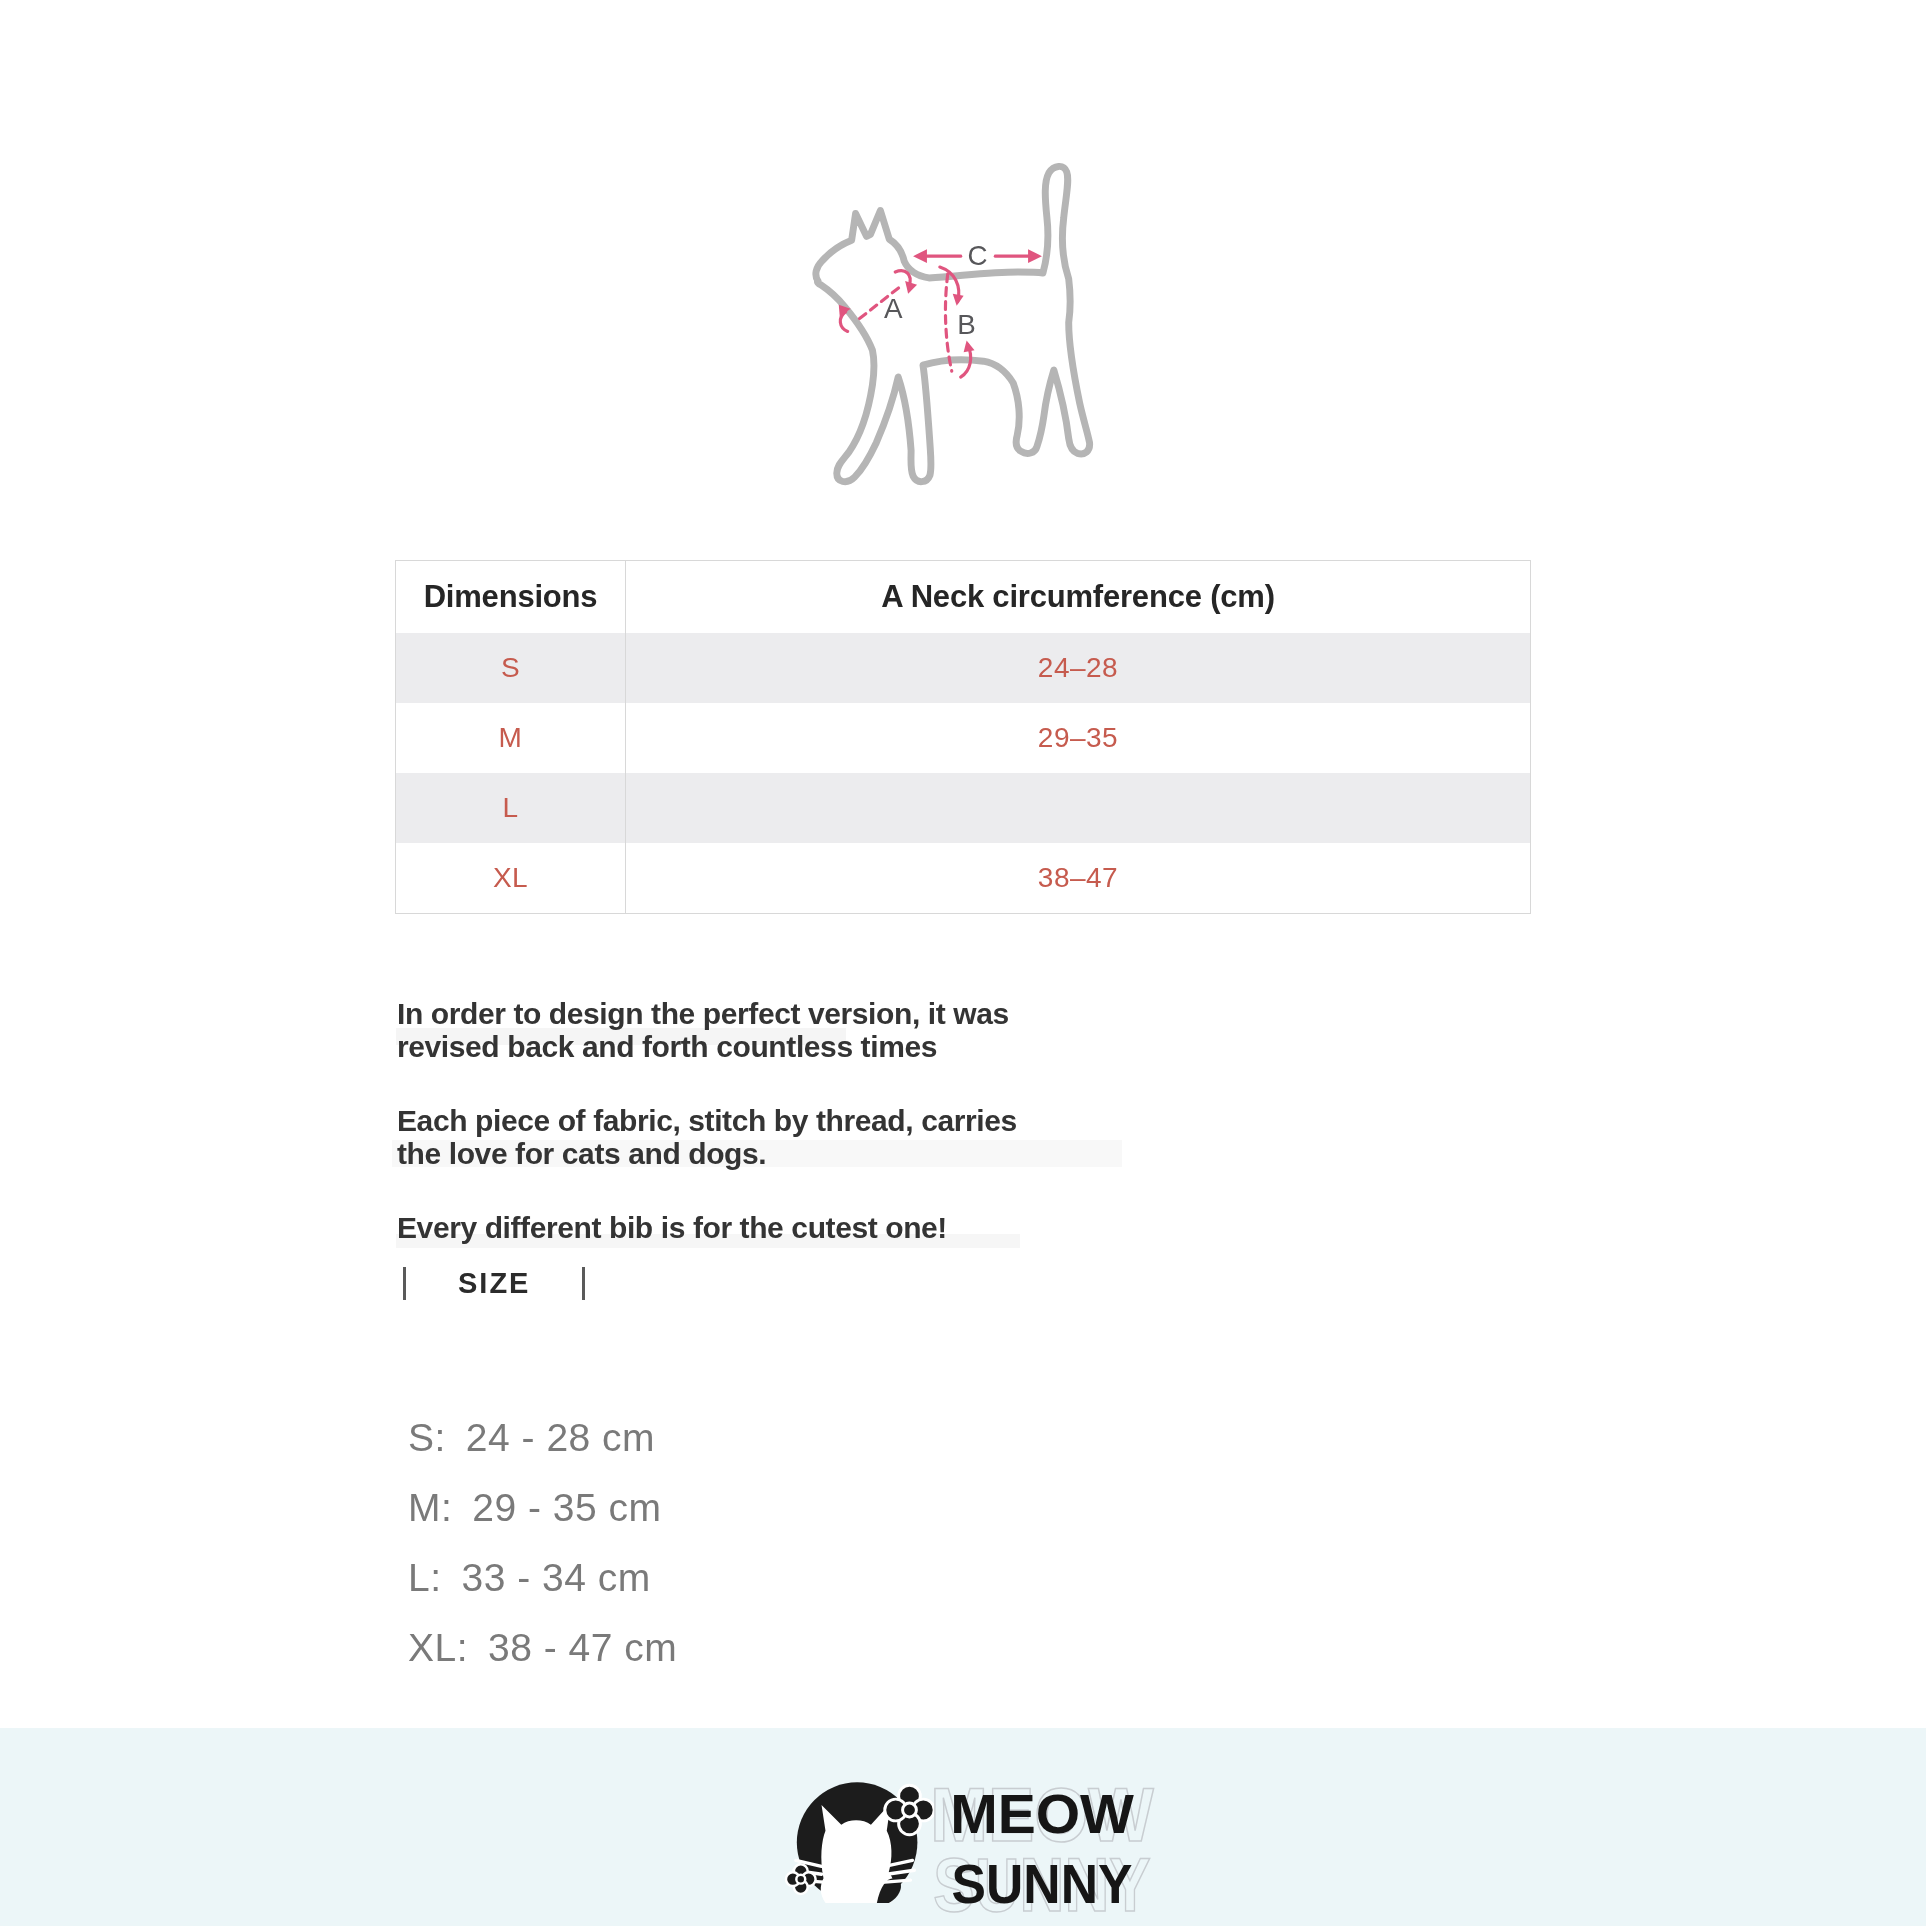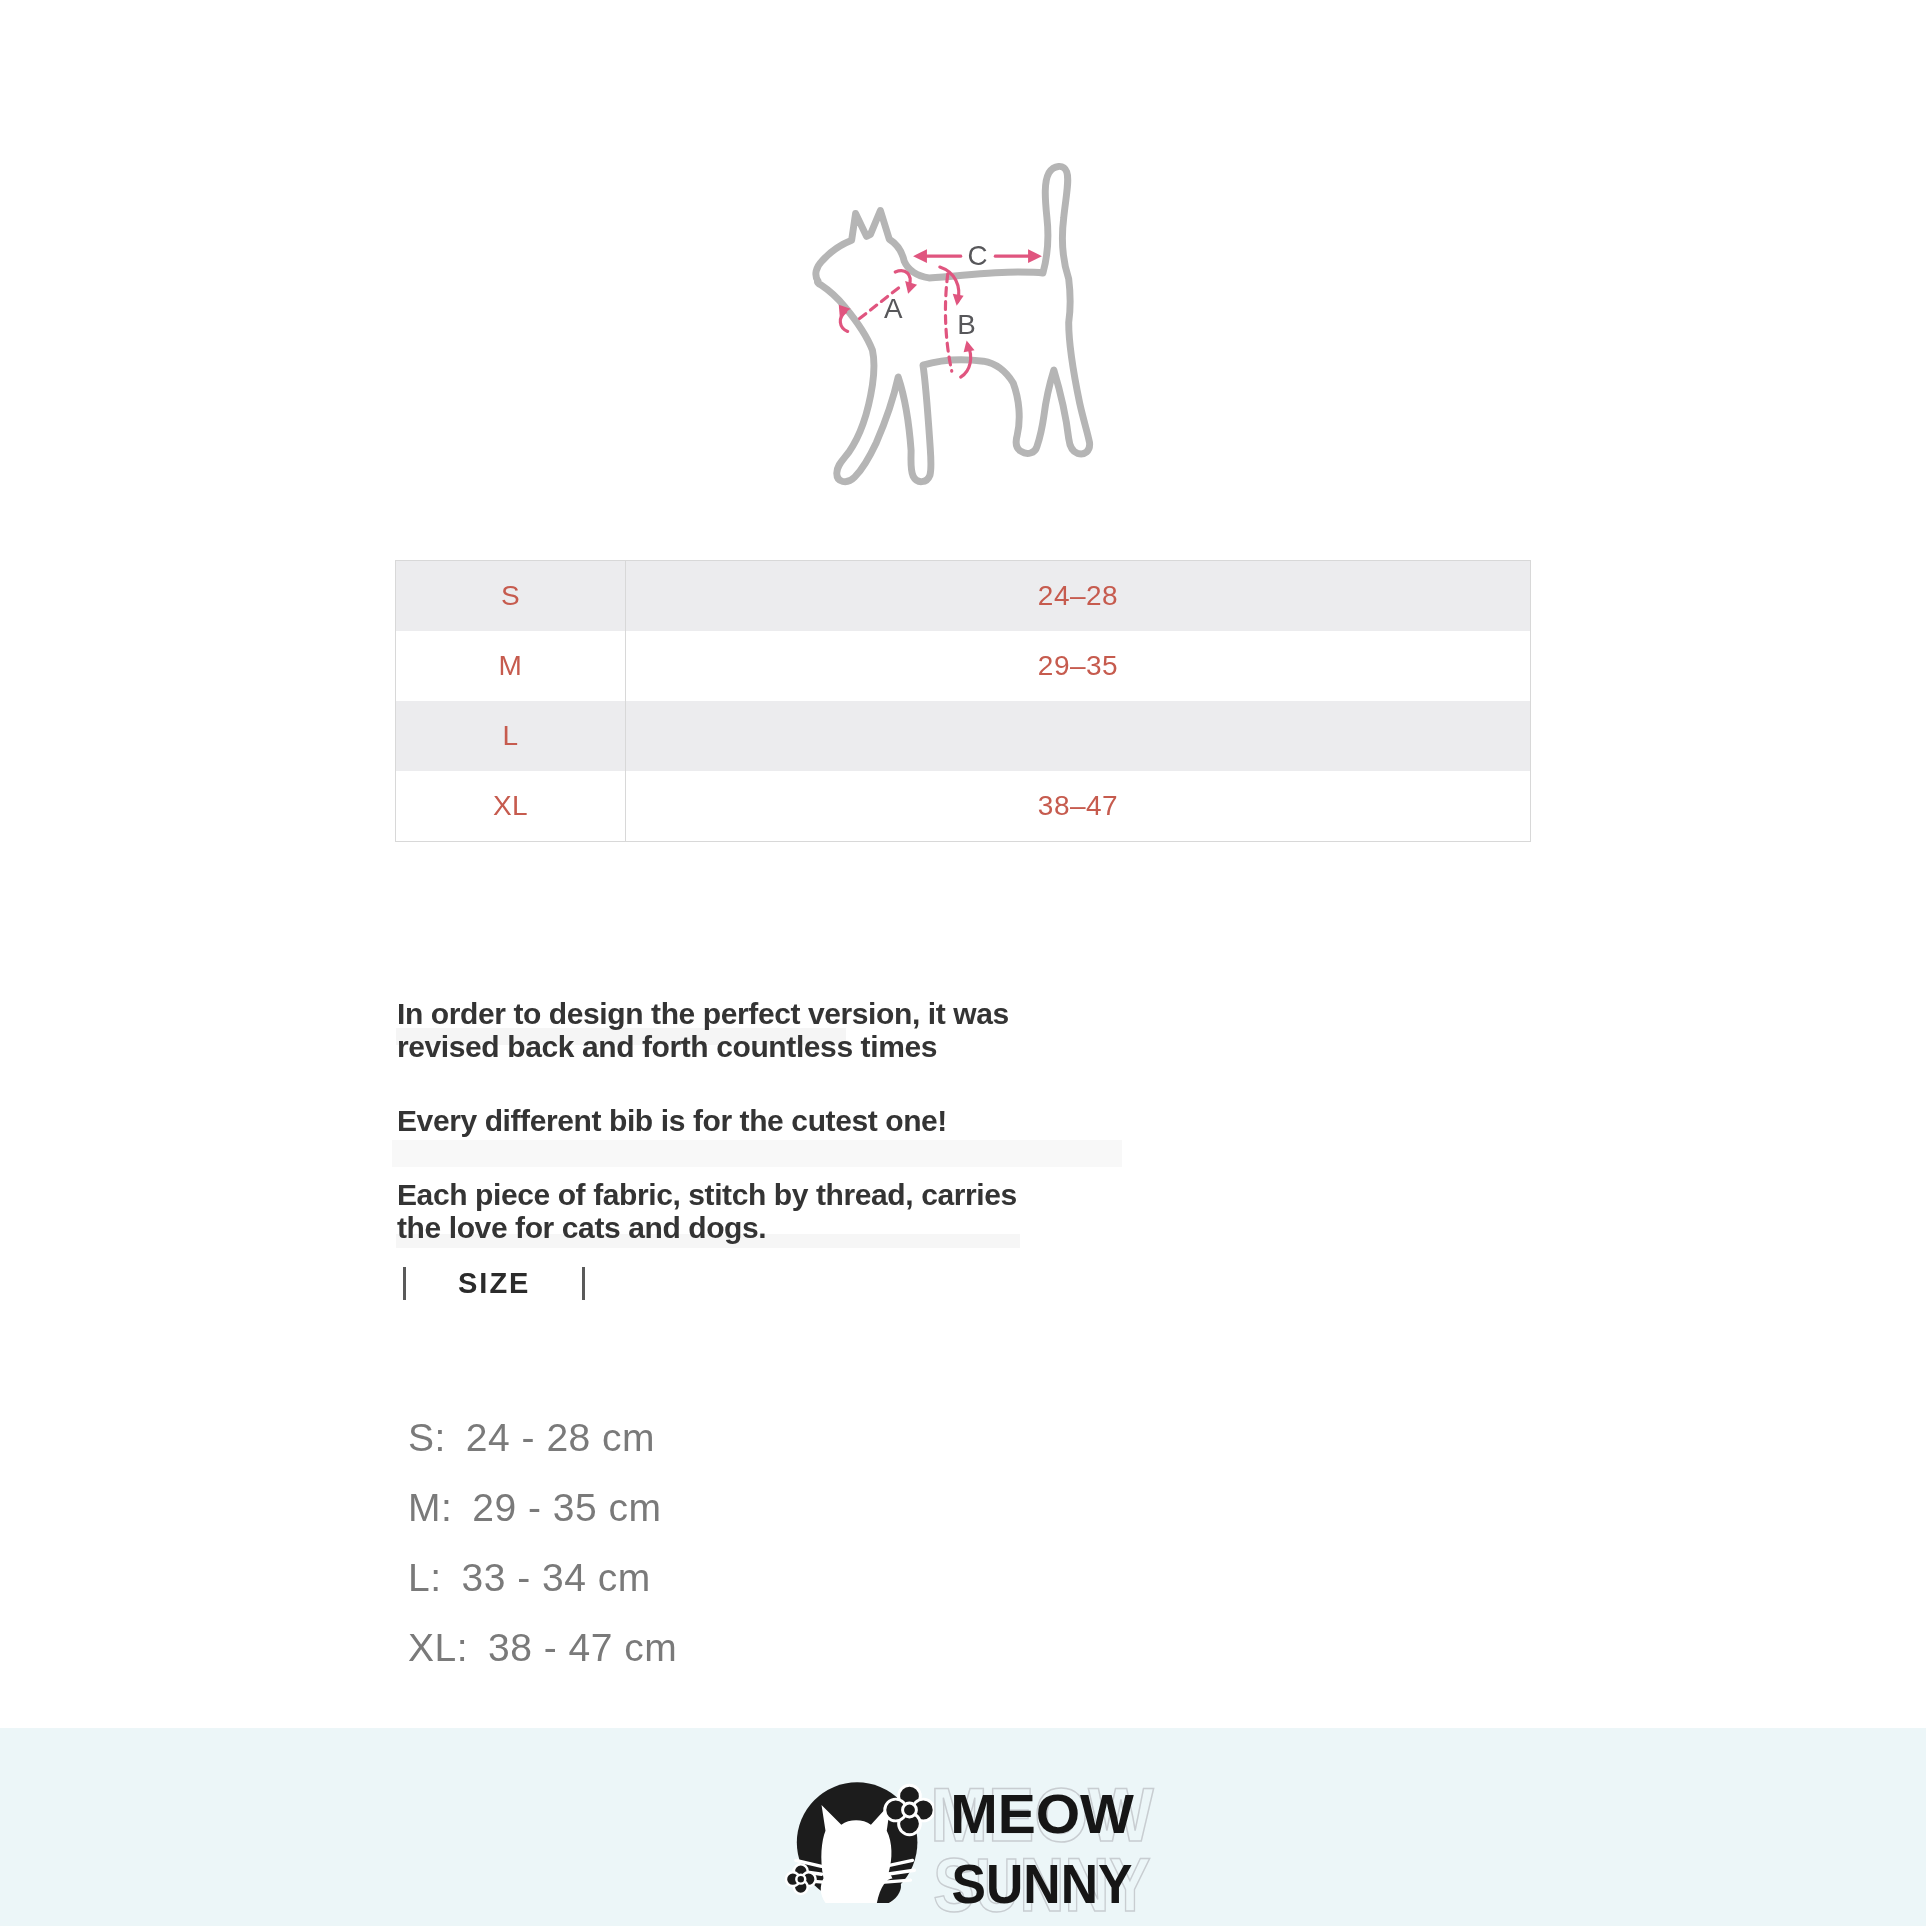--- a/index.html
+++ b/index.html
@@ -117,20 +117,24 @@
       <polygon points="158,186 166,196 155,198"></polygon>
     </g>
     <g font-size="28" fill="#57575a" text-anchor="middle">
       <text x="84" y="163">A</text>
       <text x="158" y="180">B</text>
       <text x="169" y="110">C</text>
     </g>
   </svg>
 
   <div class="size-table">
+    <div class="t-row t-header">
+      <div class="t-c1 t-head">Dimensions</div>
+      <div class="t-c2 t-head">A Neck circumference (cm)</div>
+    </div>
     <div class="t-row alt">
       <div class="t-c1 t-cell">S</div>
       <div class="t-c2 t-cell">24–28</div>
     </div>
     <div class="t-row">
       <div class="t-c1 t-cell">M</div>
       <div class="t-c2 t-cell">29–35</div>
     </div>
     <div class="t-row alt">
       <div class="t-c1 t-cell">L</div>
@@ -141,23 +145,23 @@
     </div>
   </div>
 
   <div class="strip" style="left:396px;top:1028px;width:450px;height:17px;"></div>
   <div class="strip" style="left:392px;top:1140px;width:730px;height:27px;background:#f8f8f8;"></div>
   <div class="strip" style="left:396px;top:1234px;width:624px;height:14px;background:#f6f6f6;"></div>
 
   <div class="paragraphs">
     <p><span>In order to design the perfect version, it was</span><br>
        <span>revised back and forth countless times</span></p>
-    <p><span>Every different bib is for the cutest one!</span></p>
     <p><span>Each piece of fabric, stitch by thread, carries</span><br>
        <span>the love for cats and dogs.</span></p>
+    <p><span>Every different bib is for the cutest one!</span></p>
   </div>
 
   <div class="size-heading">
     <div class="v-bar"></div>
     <div class="size-word">SIZE</div>
     <div class="v-bar"></div>
   </div>
 
   <div class="size-list">
     <div class="size-item">

